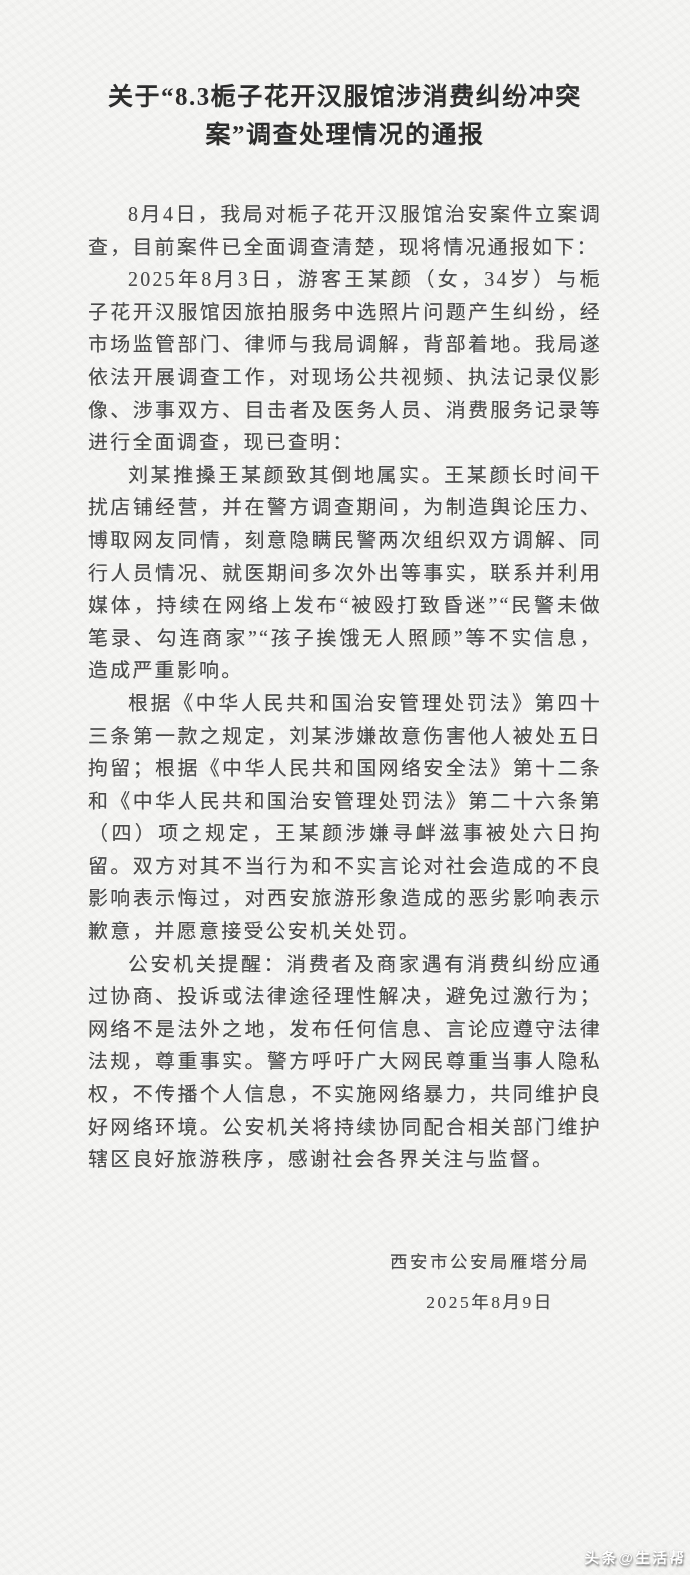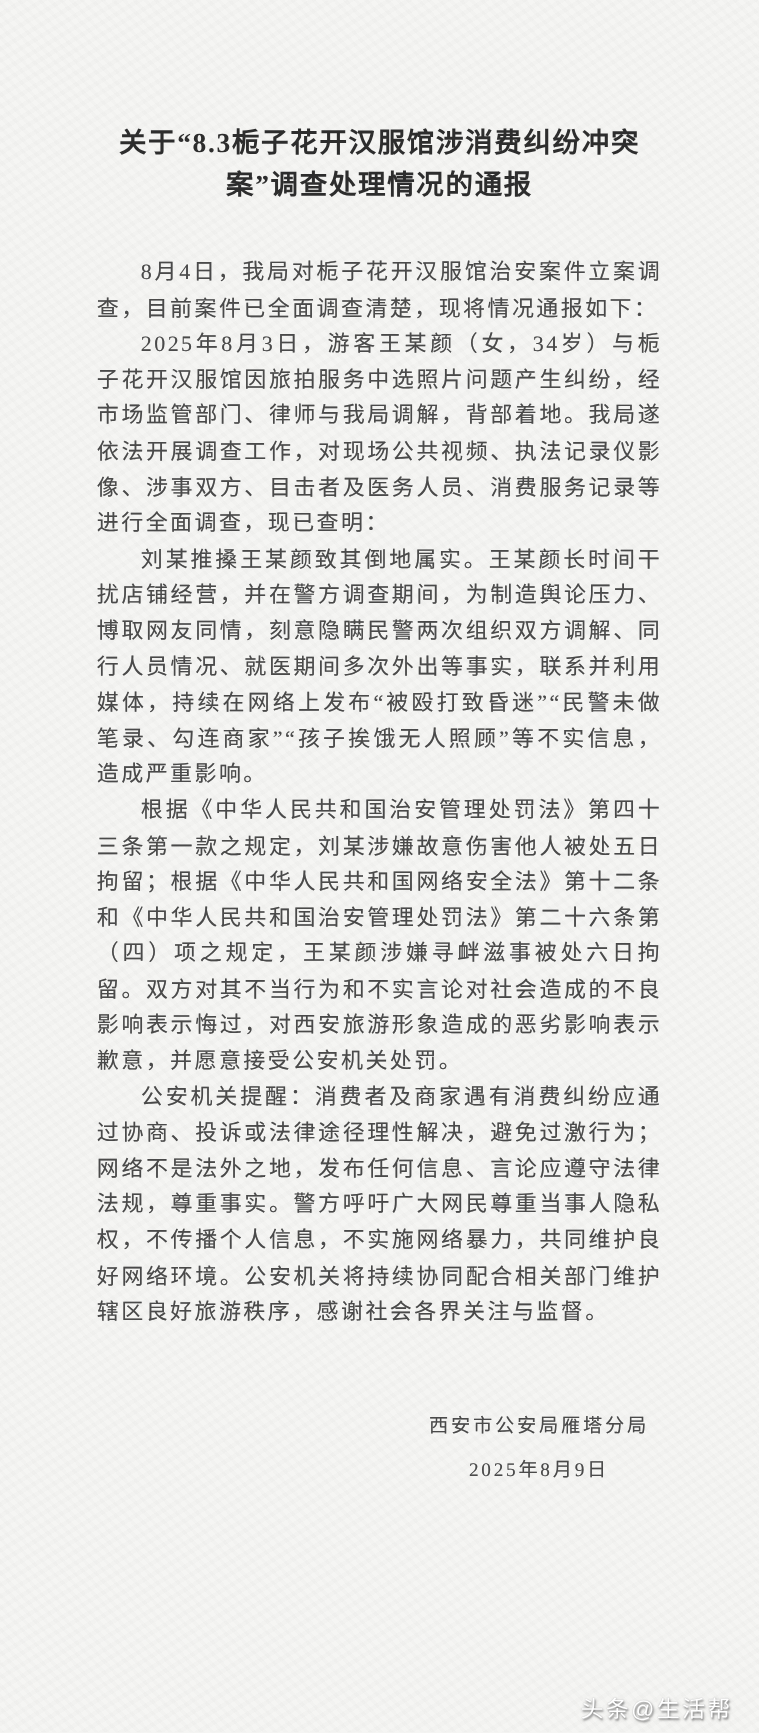--- a/index.html
+++ b/index.html
@@ -12,21 +12,21 @@
     background: #f5f5f3;
     position: relative;
     overflow: hidden;
     font-family: "Liberation Serif", "DejaVu Serif", serif;
   }
   
   .page {
     position: absolute;
     inset: 0;
     box-sizing: border-box;
-    padding: 112px 88px 0 88px;
+    padding: 78px 88px 0 88px;
     background:
       repeating-linear-gradient(47deg, rgba(0,0,0,0.012) 0 3px, rgba(255,255,255,0.02) 3px 7px),
       repeating-linear-gradient(-31deg, rgba(0,0,0,0.010) 0 4px, rgba(255,255,255,0.015) 4px 9px);
   }
   .title {
     margin: 0 0 44px 0;
     text-align: center;
     font-size: 25px;
     font-weight: bold;
     line-height: 38px;
@@ -56,25 +56,25 @@
   .sig-agency, .sig-date {
     font-size: 17.5px;
     letter-spacing: 2.5px;
     line-height: 32px;
     color: #4a4a4a;
     text-shadow: 0 0 0.6px rgba(80,80,80,0.45);
   }
   .sig-date { margin-top: 8px; }
   .watermark {
     position: absolute;
-    right: 24px;
+    right: 4px;
     bottom: 8px;
     font-family: "Liberation Sans", "DejaVu Sans", sans-serif;
-    font-weight: normal;
-    font-size: 21px;
+    font-weight: bold;
+    font-size: 15px;
     letter-spacing: 2px;
     color: #ffffff;
     text-shadow: 1px 2px 2px rgba(115,115,115,0.95), 0 0 1px rgba(140,140,140,0.7);
   }
 </style>
 </head>
 <body>
 
 <div class="page">
 

